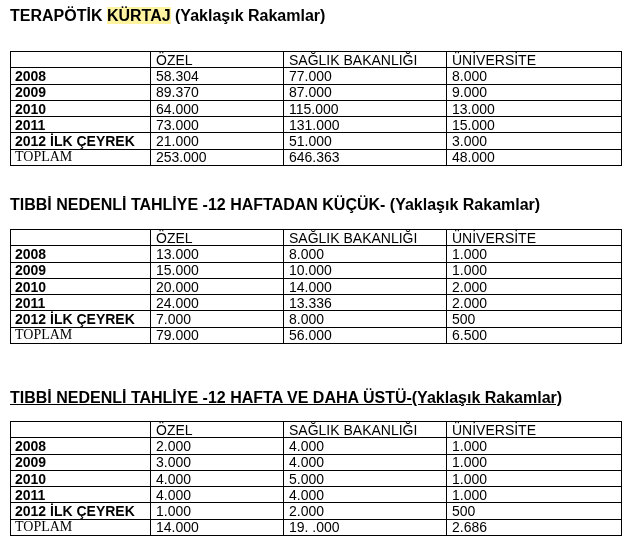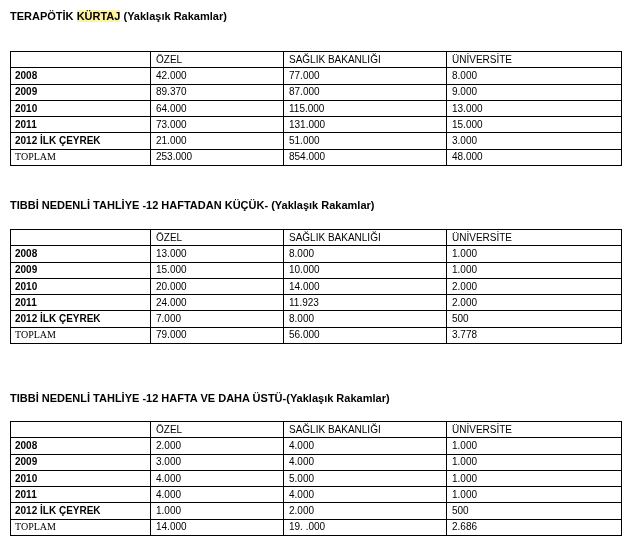--- a/index.html
+++ b/index.html
@@ -12,34 +12,34 @@
       height: 546px;
       position: relative;
       overflow: hidden;
       font-family: "Liberation Sans", sans-serif;
       color: #000;
     }
     .section-title {
       position: absolute;
       left: 10px;
       font-weight: bold;
-      font-size: 11px;
+      font-size: 16px;
       line-height: 14px;
       white-space: nowrap;
     }
     .hl {
       background: #fdf3a0;
     }
     table.data {
       position: absolute;
       left: 10px;
       width: 611px;
       border-collapse: collapse;
       table-layout: fixed;
-      font-size: 10px;
+      font-size: 14px;
     }
     table.data td {
       border: 1px solid #000;
       height: 15.3px;
       padding: 0 0 0 5px;
       line-height: 14px;
       vertical-align: middle;
       white-space: nowrap;
       overflow: hidden;
     }
@@ -73,21 +73,21 @@
     </colgroup>
   <tbody>
       <tr>
     <td></td>
     <td>ÖZEL</td>
     <td>SAĞLIK BAKANLIĞI</td>
     <td>ÜNİVERSİTE</td>
   </tr>
   <tr>
     <td class="rowhead">2008</td>
-    <td>42.000</td>
+    <td>58.304</td>
     <td>77.000</td>
     <td>8.000</td>
   </tr>
   <tr>
     <td class="rowhead">2009</td>
     <td>89.370</td>
     <td>87.000</td>
     <td>9.000</td>
   </tr>
   <tr>
@@ -104,21 +104,21 @@
   </tr>
   <tr>
     <td class="rowhead">2012 İLK ÇEYREK</td>
     <td>21.000</td>
     <td>51.000</td>
     <td>3.000</td>
   </tr>
   <tr>
     <td class="rowhead plain">TOPLAM</td>
     <td>253.000</td>
-    <td>854.000</td>
+    <td>646.363</td>
     <td>48.000</td>
   </tr>
 </tbody>
   </table>
 
 <div class="section-title" style="top:198px;">TIBBİ NEDENLİ TAHLİYE -12 HAFTADAN KÜÇÜK- (Yaklaşık Rakamlar)</div>
 
 <table class="data" style="top:229px;">
   <colgroup>
       <col class="c0">
@@ -147,39 +147,39 @@
   </tr>
   <tr>
     <td class="rowhead">2010</td>
     <td>20.000</td>
     <td>14.000</td>
     <td>2.000</td>
   </tr>
   <tr>
     <td class="rowhead">2011</td>
     <td>24.000</td>
-    <td>11.923</td>
+    <td>13.336</td>
     <td>2.000</td>
   </tr>
   <tr>
     <td class="rowhead">2012 İLK ÇEYREK</td>
     <td>7.000</td>
     <td>8.000</td>
     <td>500</td>
   </tr>
   <tr>
     <td class="rowhead plain">TOPLAM</td>
     <td>79.000</td>
     <td>56.000</td>
-    <td>3.778</td>
+    <td>6.500</td>
   </tr>
 </tbody>
   </table>
 
-<div class="section-title" style="top:391px;">TIBBİ NEDENLİ TAHLİYE -12 HAFTA VE DAHA ÜSTÜ-(Yaklaşık Rakamlar)</div>
+<div class="section-title" style="top:391px;text-decoration:underline;">TIBBİ NEDENLİ TAHLİYE -12 HAFTA VE DAHA ÜSTÜ-(Yaklaşık Rakamlar)</div>
 
 <table class="data" style="top:421px;">
   <colgroup>
       <col class="c0">
       <col class="c1">
       <col class="c2">
       <col class="c3">
     </colgroup>
   <tbody>
       <tr>

